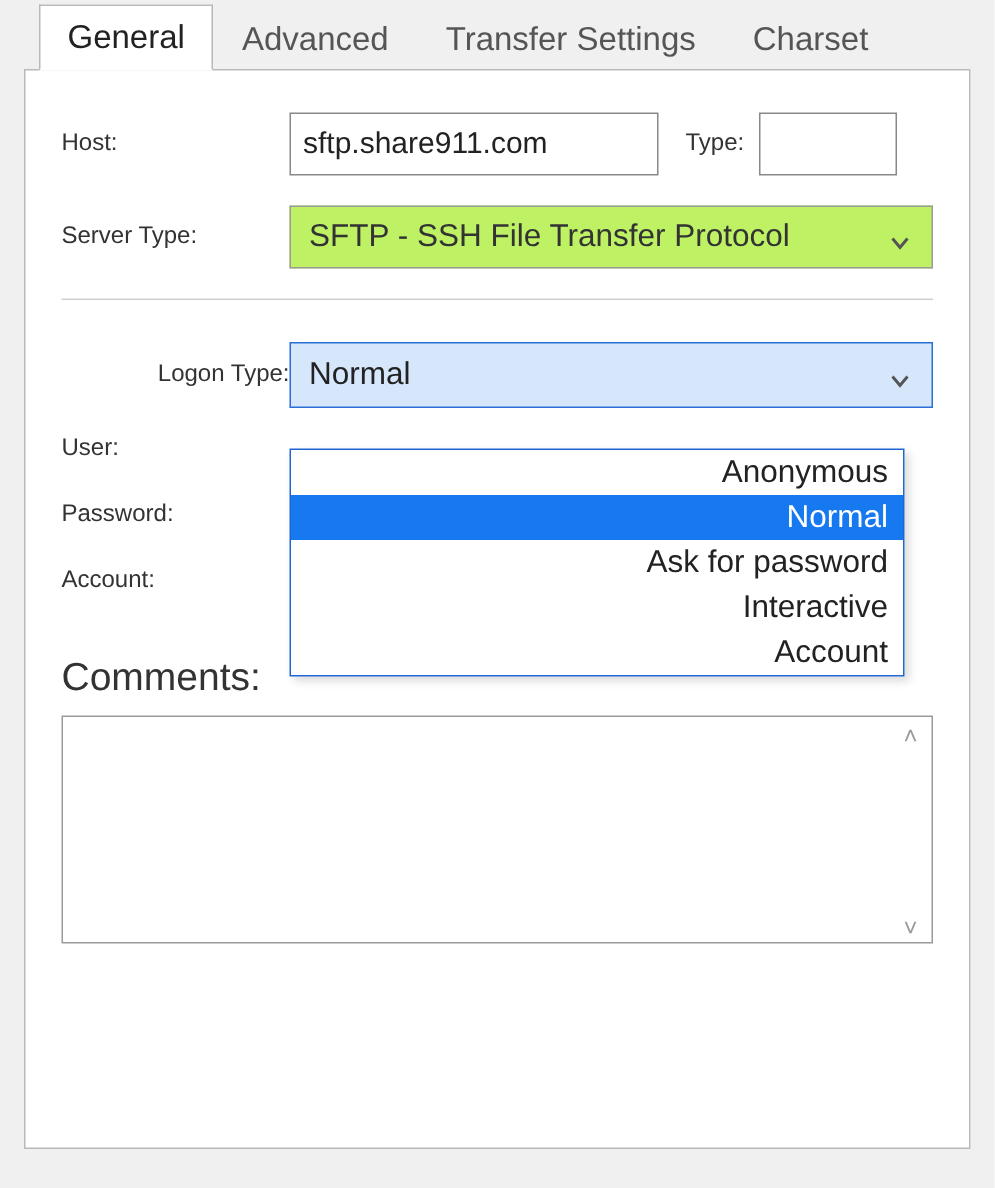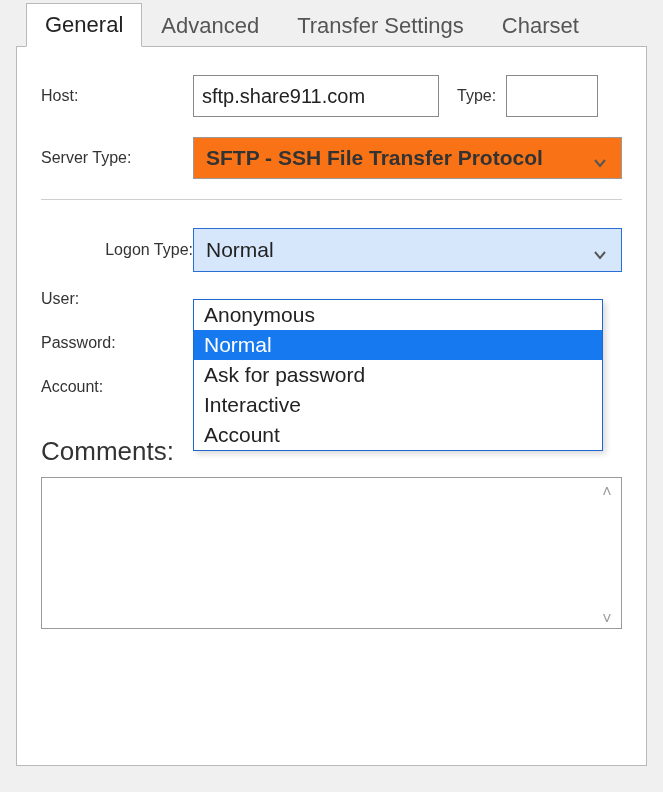--- a/index.html
+++ b/index.html
@@ -70,29 +70,28 @@
     border: 1px solid #888;
     background: #fff;
     font-family: inherit;
     color: #222;
   }
   .hostInput { width: 246px; }
   .portInput { width: 92px; }
   .select {
     height: 42px;
     border: 1px solid #9a9a9a;
-    background: #f97316;
+    background: #bef264;
     display: flex;
     align-items: center;
     padding: 0 12px;
     font-size: 21px;
     color: #333;
     position: relative;
     cursor: pointer;
-    font-weight: bold;
   }
   .select .chev {
     position: absolute;
     right: 14px;
     top: 50%;
     transform: translateY(-50%);
     width: 14px; height: 14px;
   }
   .serverType { flex: 1; }
   .hr {
@@ -222,21 +221,21 @@
       <span class="lbl">Account:</span>
     </div>
 
     <span class="commentsLbl">Comments:</span>
     <div class="taWrap">
       <textarea class="textarea" style=""></textarea>
       <span class="scrollArrow up">˄</span>
       <span class="scrollArrow down">˅</span>
     </div>
 
-    <div class="dropdown" style="left:176px; top:252px; width:410px;">
+    <div class="dropdown" style="left:176px; top:252px; width:410px;text-align:right;">
       <div class="opt">Anonymous</div>
       <div class="opt selected">Normal</div>
       <div class="opt">Ask for password</div>
       <div class="opt">Interactive</div>
       <div class="opt">Account</div>
     </div>
 
   </div>
 </div>
 

